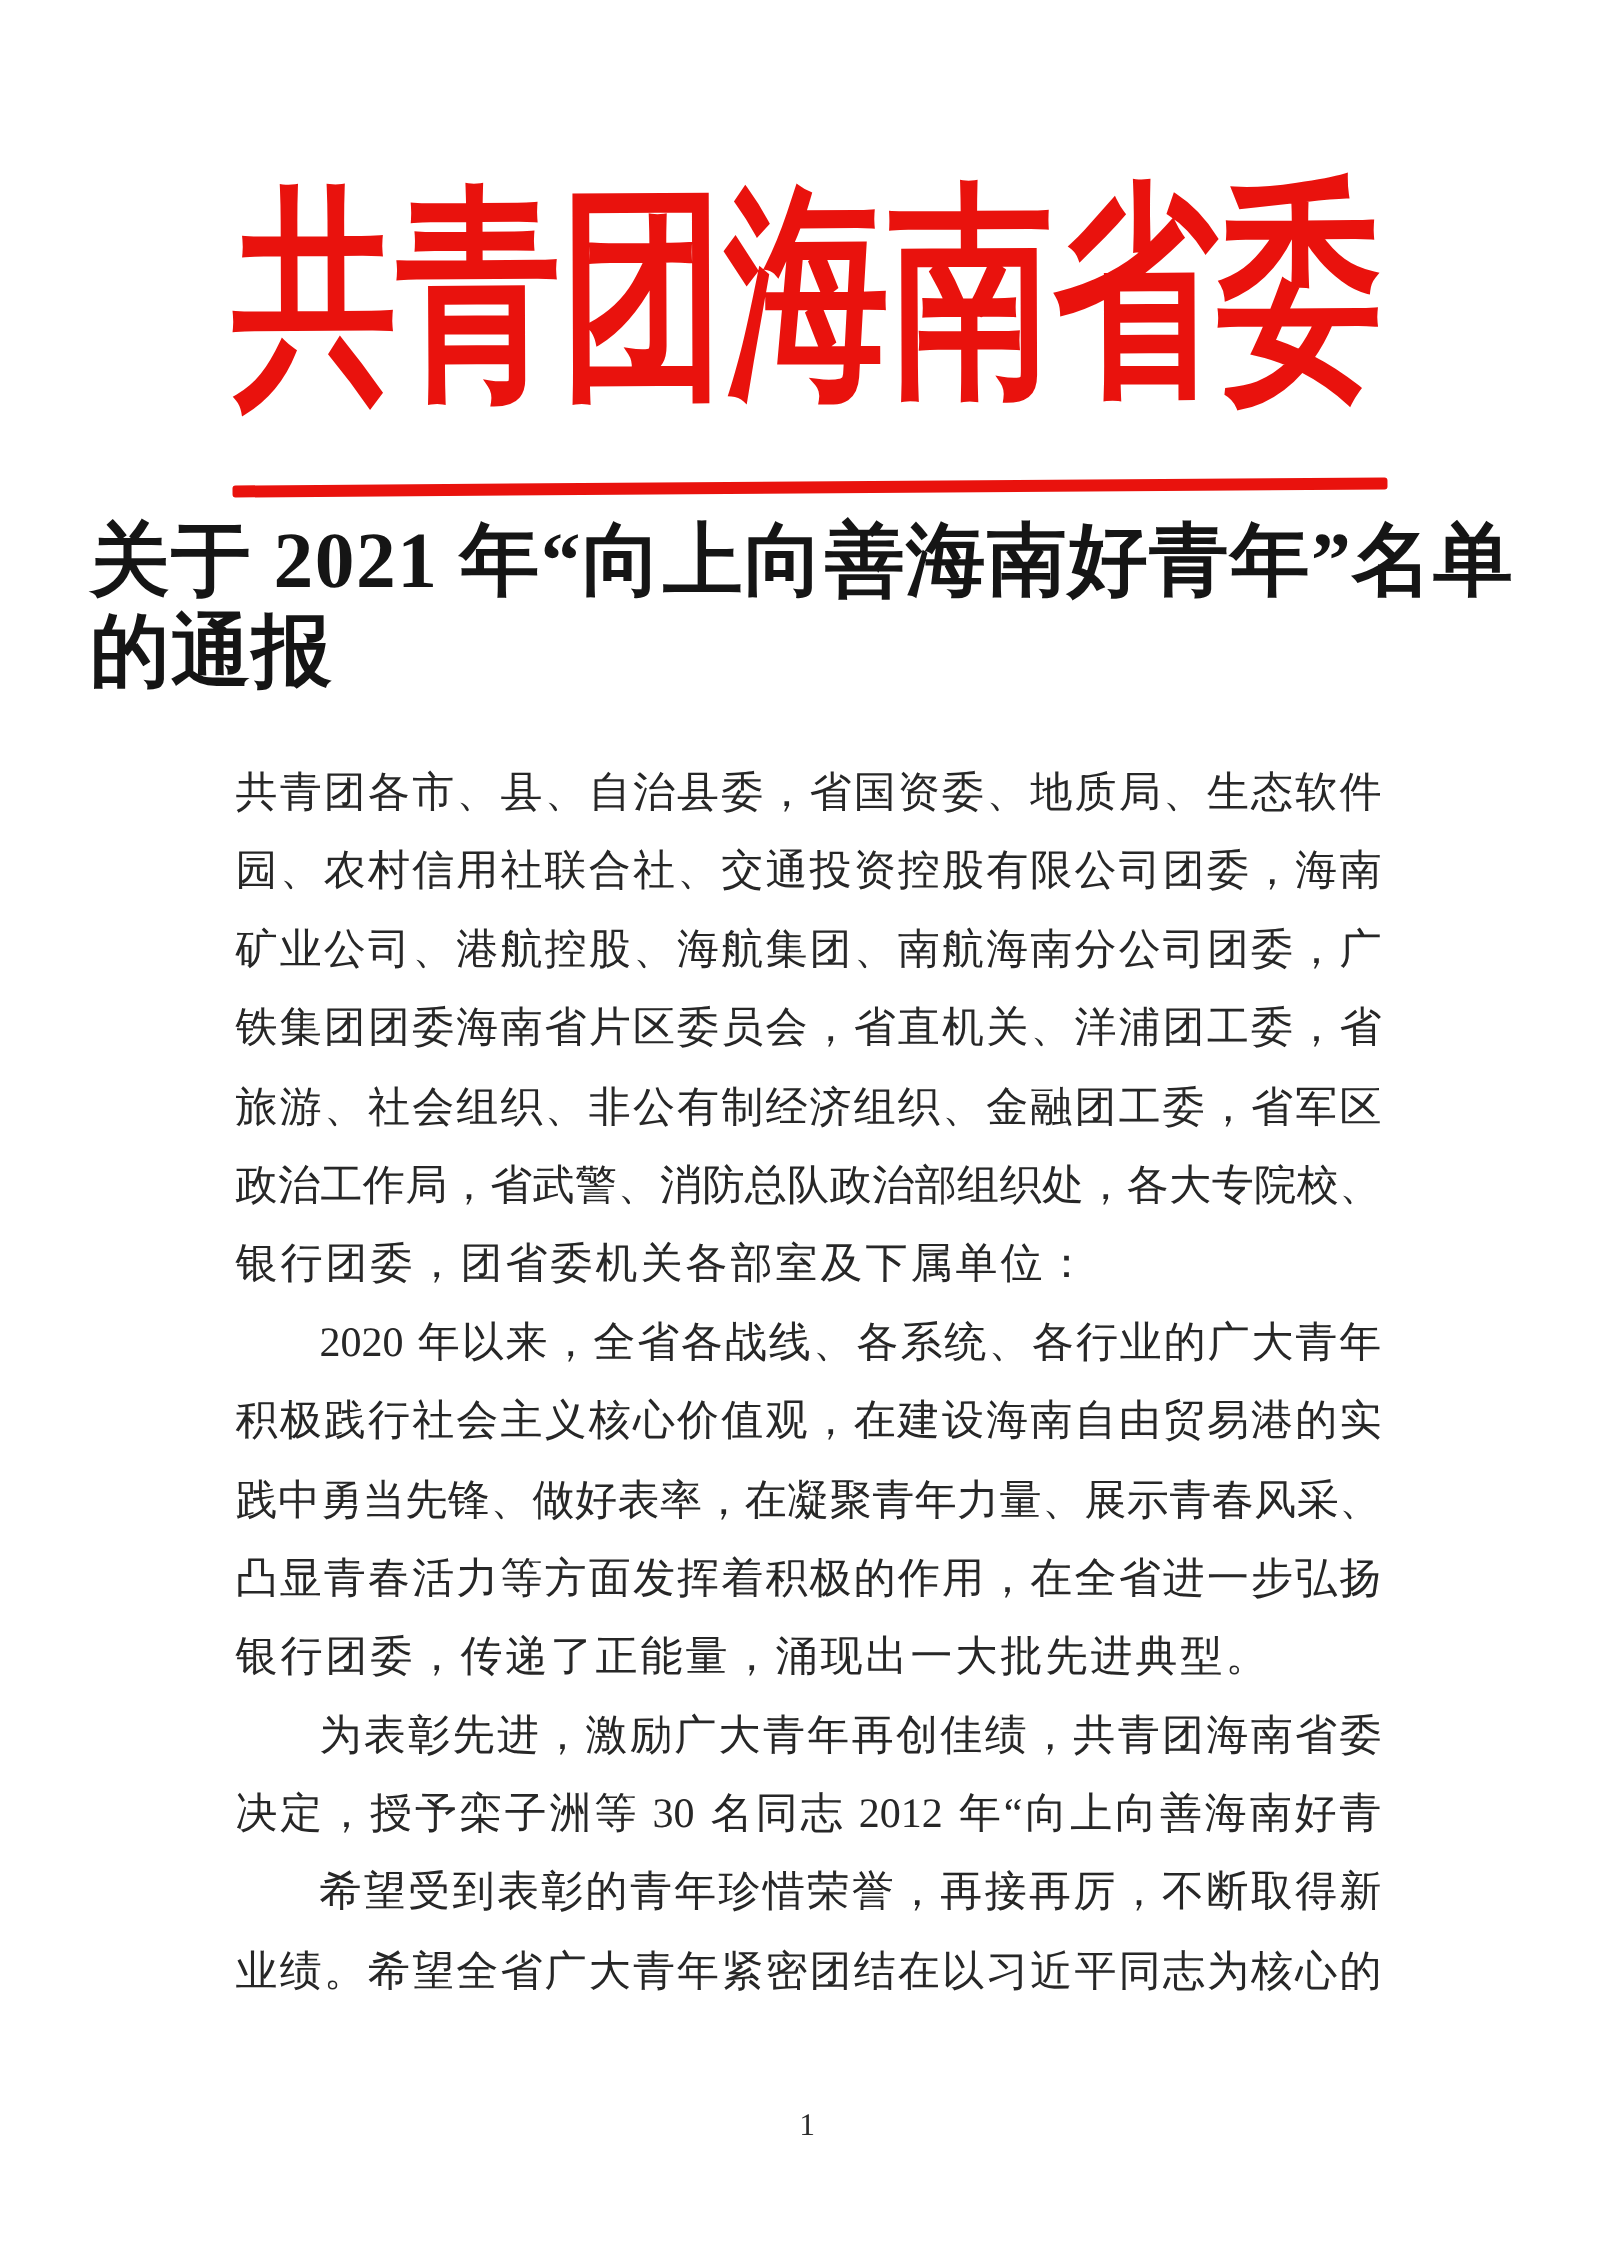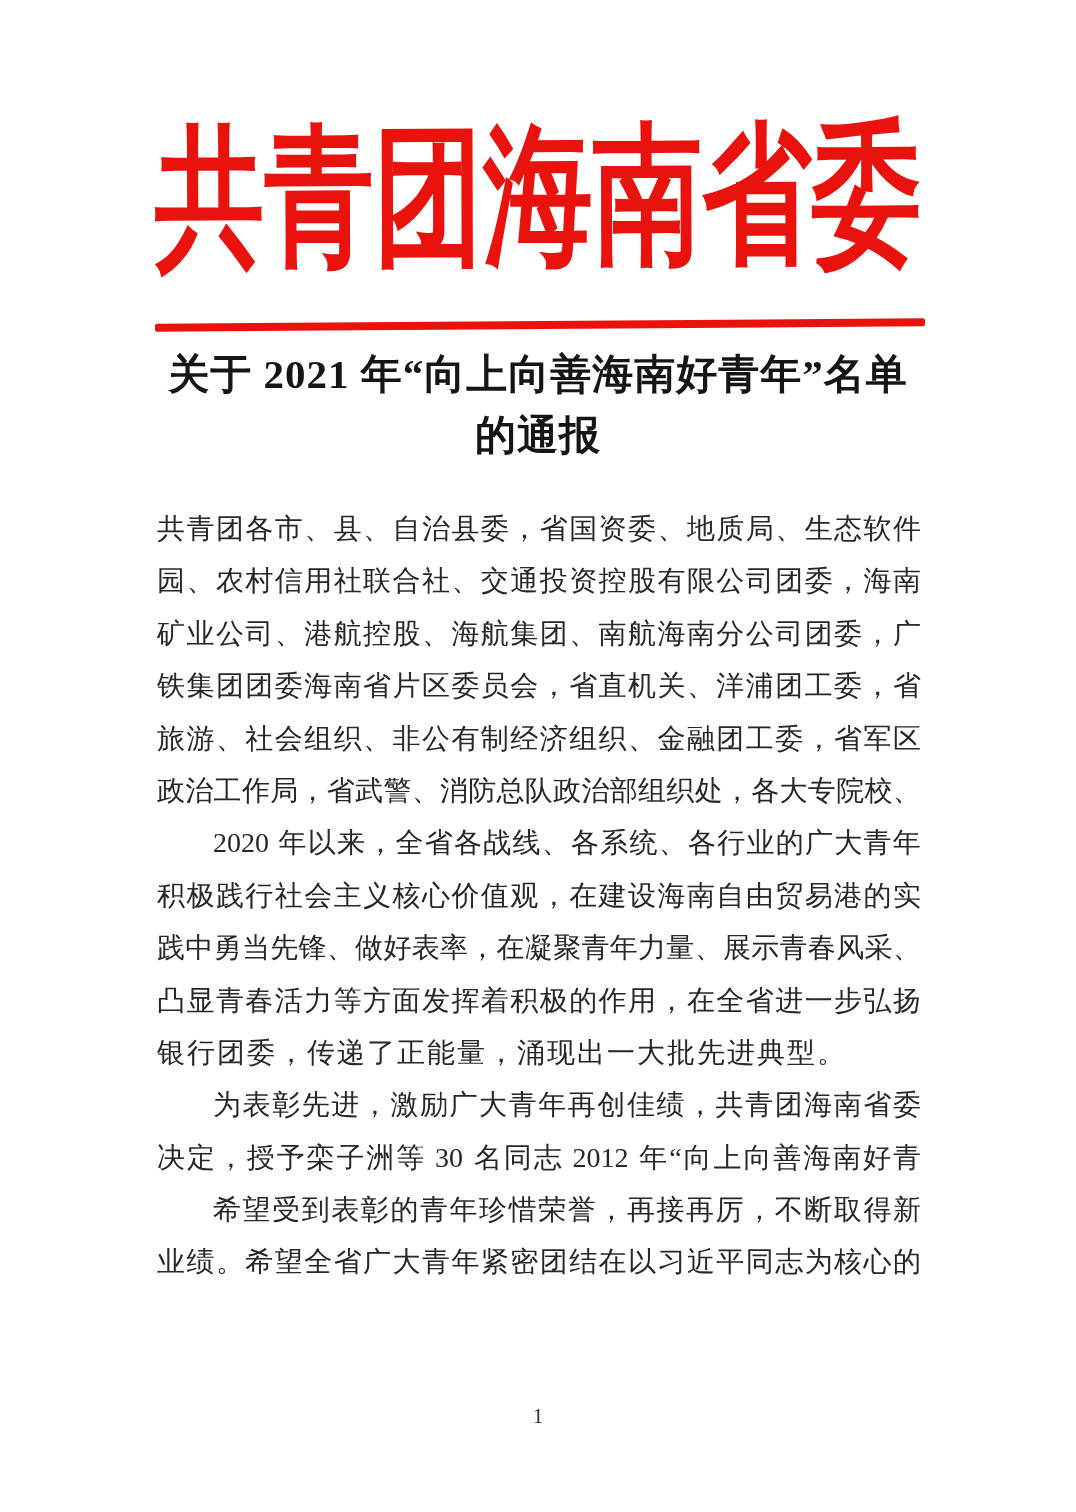--- a/index.html
+++ b/index.html
@@ -46,22 +46,21 @@
     transform: rotate(-0.4deg);
     border-radius: 2px;
   }
   
   .doc-title {
     position: absolute;
     top: 344px;
     left: 60px;
     right: 60px;
     margin: 0;
-    text-align: center;
-    font-size: 41px;
+    font-size: 53px;
     line-height: 61px;
     font-weight: 700;
     letter-spacing: 1px;
     white-space: nowrap;
   }
   
   .body-text {
     position: absolute;
     top: 503px;
     left: 157px;
@@ -275,20 +274,21 @@
           <span>织</span>
           <span>处</span>
           <span>，</span>
           <span>各</span>
           <span>大</span>
           <span>专</span>
           <span>院</span>
           <span>校</span>
           <span>、</span>
         </div>
+        <div class="line">银行团委，团省委机关各部室及下属单位：</div>
       </div>
       <div class="para">
         <div class="line just indent">
           <span>2020</span>
           <span> </span>
           <span>年</span>
           <span>以</span>
           <span>来</span>
           <span>，</span>
           <span>全</span>

